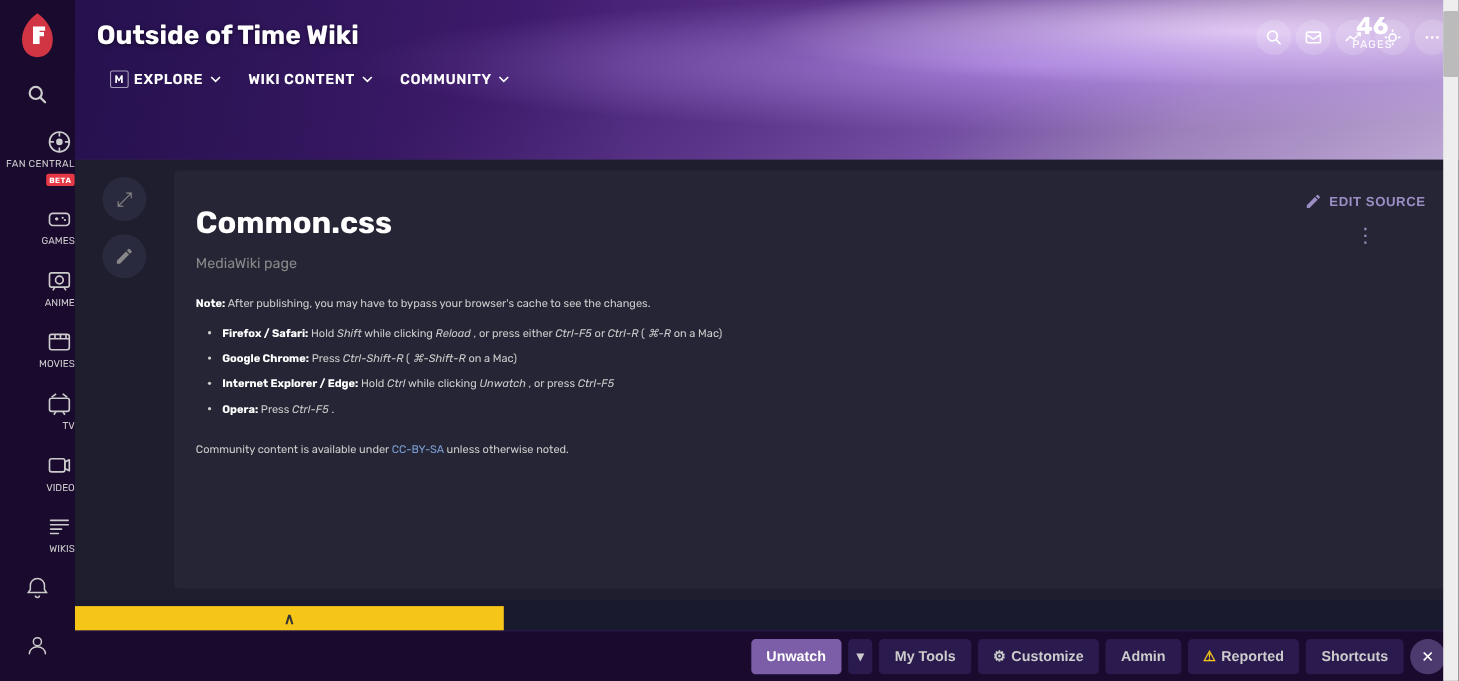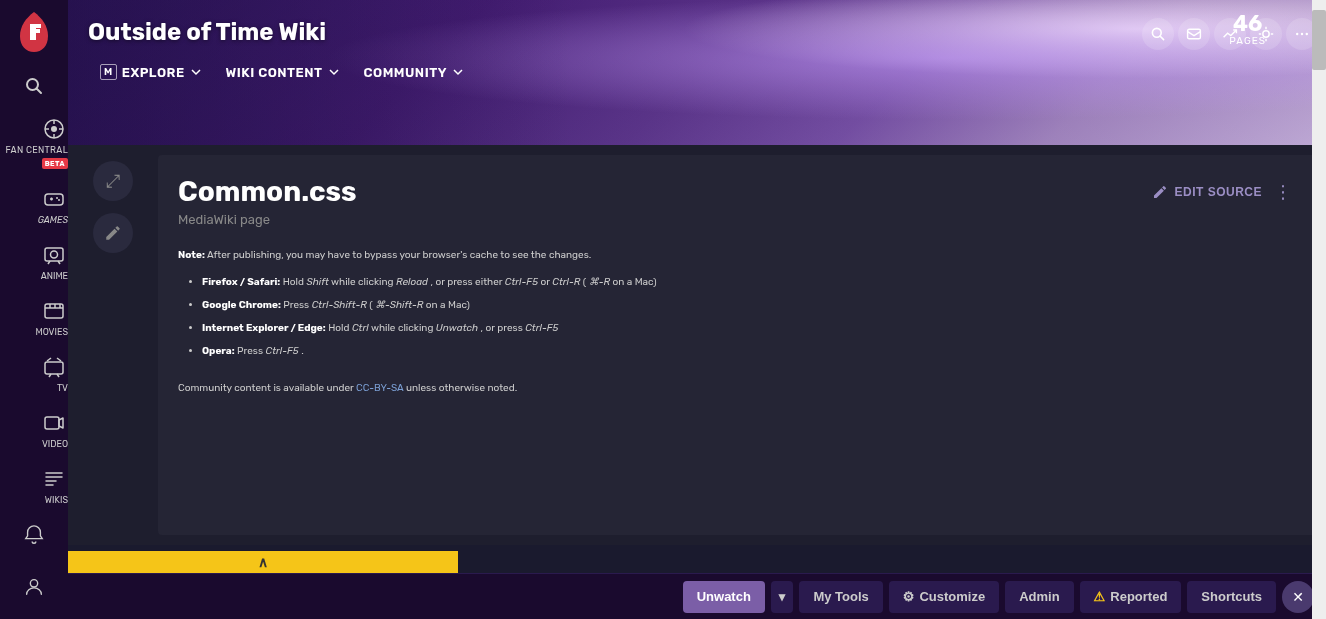--- a/index.html
+++ b/index.html
@@ -279,20 +279,21 @@
       font-size: 18px;
       padding: 4px;
       display: flex;
       align-items: center;
       justify-content: center;
     }
     .title-actions {
       display: flex;
       align-items: center;
       gap: 8px;
+      flex-direction: column;
     }
 
     
     .footer-bar {
       height: 46px;
       background: #1a0a2e;
       display: flex;
       align-items: center;
       justify-content: flex-end;
       padding: 16px 12px;
@@ -390,21 +391,21 @@
   <div class="sidebar-item">
     <div class="icon-wrap">
       <svg width="24" height="24" viewBox="0 0 24 24" fill="none">
         <rect x="3" y="7" width="18" height="11" rx="3" stroke="#ccc" stroke-width="1.5"></rect>
         <line x1="8" y1="12" x2="11" y2="12" stroke="#ccc" stroke-width="1.5"></line>
         <line x1="9.5" y1="10.5" x2="9.5" y2="13.5" stroke="#ccc" stroke-width="1.5"></line>
         <circle cx="15" cy="11" r="1" fill="#ccc"></circle>
         <circle cx="17" cy="13" r="1" fill="#ccc"></circle>
       </svg>
     </div>
-    <span style="font-size:9px; color:#ccc;font-style:italic;">GAMES</span>
+    <span style="font-size:9px; color:#ccc;">GAMES</span>
   </div>
 
   <div class="sidebar-item">
     <div class="icon-wrap">
       <svg width="24" height="24" viewBox="0 0 24 24" fill="none">
         <rect x="3" y="5" width="18" height="13" rx="2" stroke="#ccc" stroke-width="1.5"></rect>
         <circle cx="12" cy="11.5" r="3.5" stroke="#ccc" stroke-width="1.5"></circle>
         <line x1="8" y1="18" x2="6" y2="21" stroke="#ccc" stroke-width="1.5"></line>
         <line x1="16" y1="18" x2="18" y2="21" stroke="#ccc" stroke-width="1.5"></line>
       </svg>

